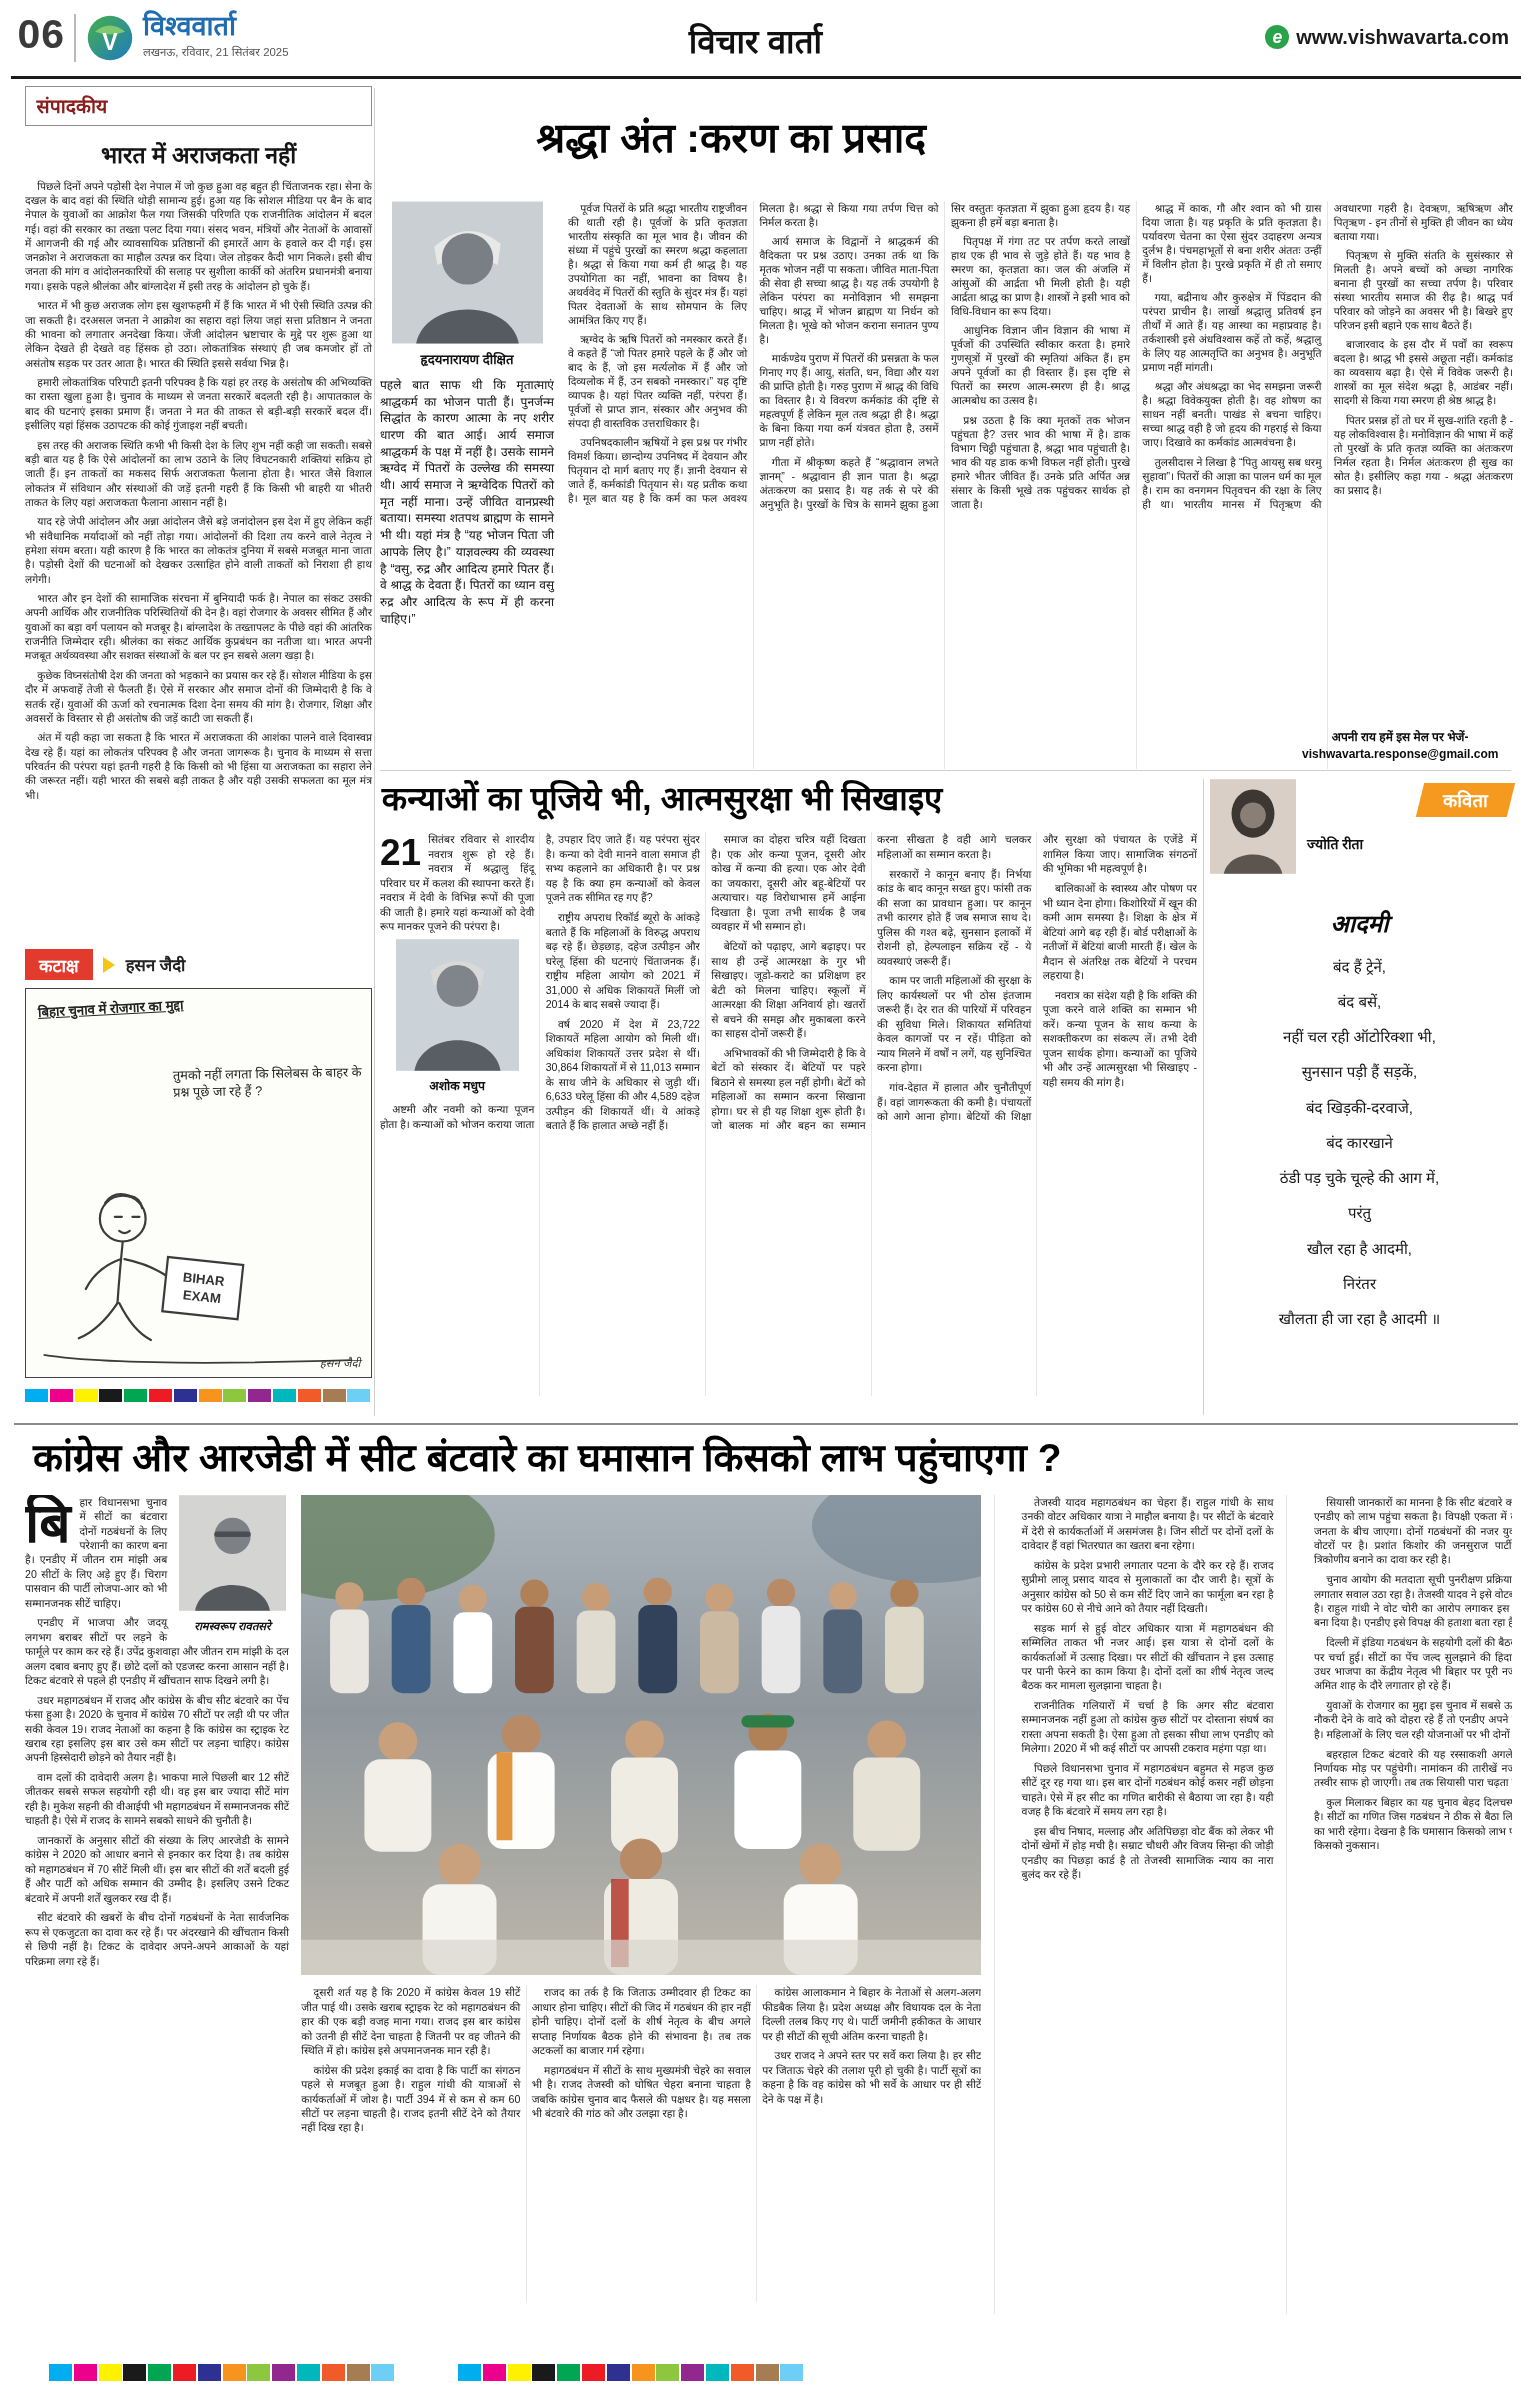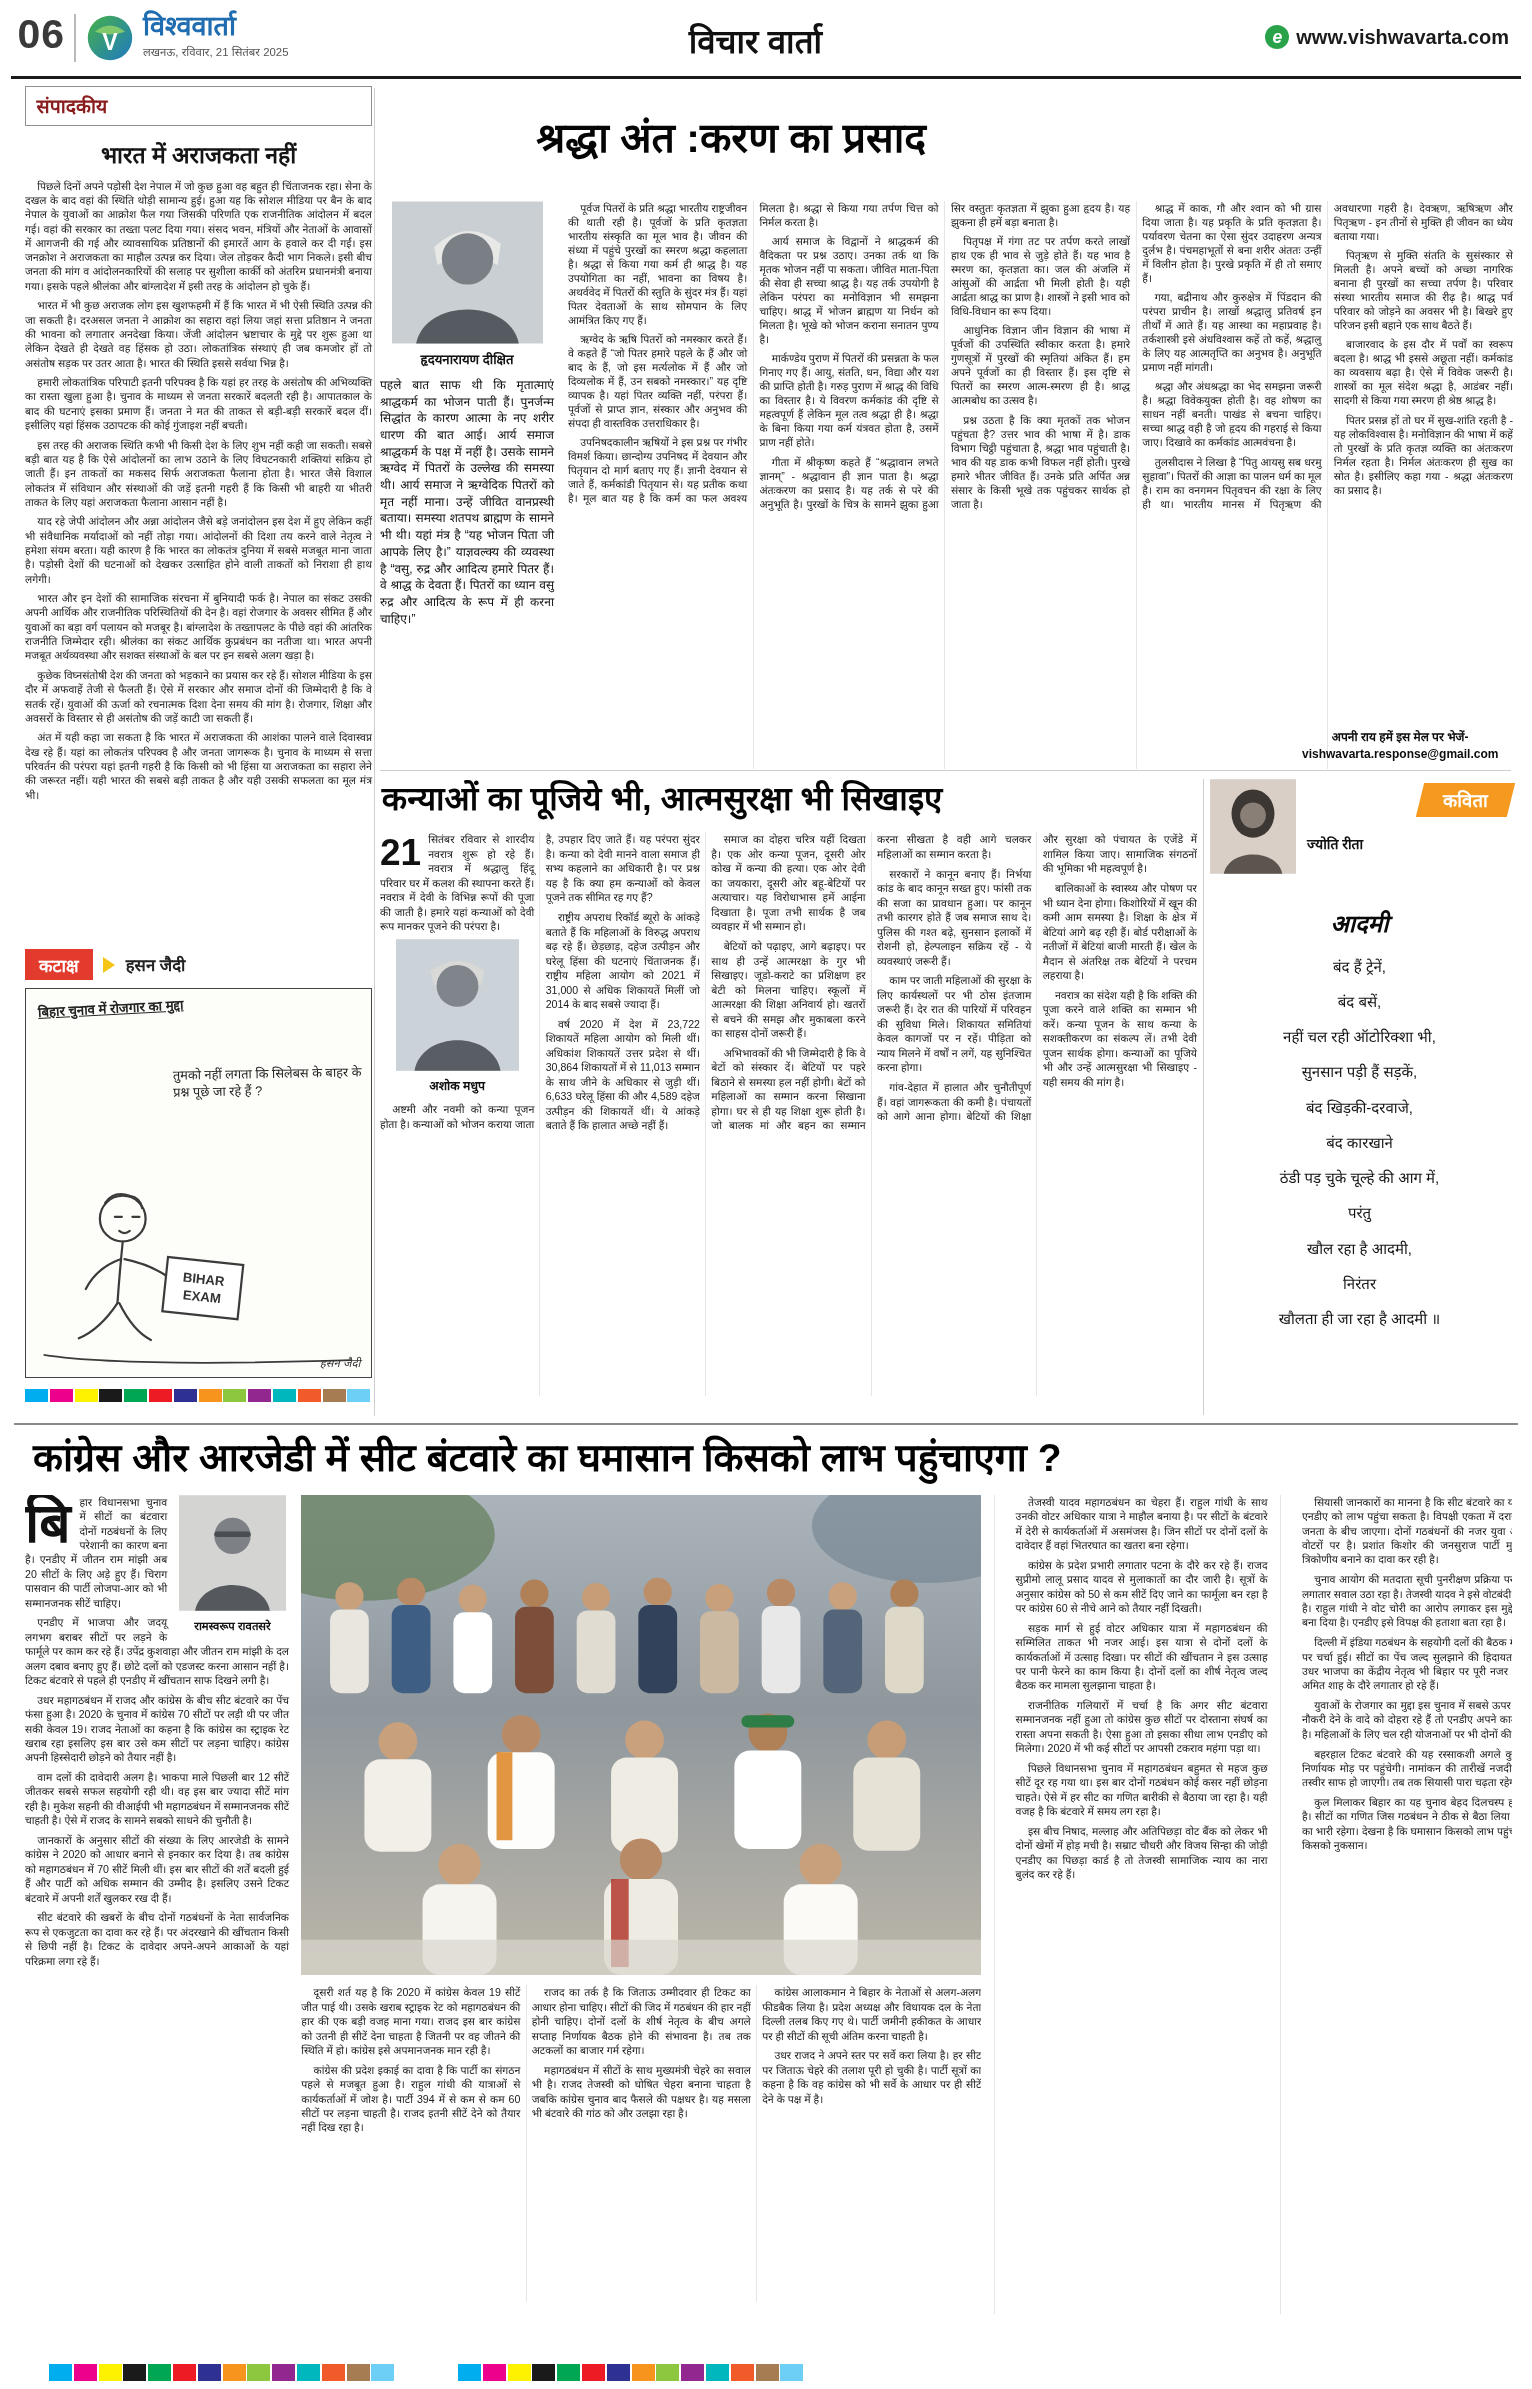--- a/index.html
+++ b/index.html
@@ -80,23 +80,23 @@
   .poem-line{text-align:center;font-size:15px;line-height:1.35;margin-bottom:15px;color:#151515;}
 
   
   .bottom{position:absolute;left:25px;top:1436px;width:1487px;}
   .bottom-head{font-size:39px;font-weight:bold;color:#000;margin:0 0 14px 8px;line-height:1.15;}
   .bottom-content{display:flex;gap:12.3px;height:819px;overflow:hidden;}
   .b-col1{width:264px;flex-shrink:0;font-size:10.6px;line-height:14.4px;}
   .b-mid{width:680px;flex-shrink:0;}
   .b-photo{width:680px;height:480px;overflow:hidden;background:#98a1a8;}
   .b-under{margin-top:10.6px;column-count:3;column-gap:11.4px;column-rule:0.9px solid #e6e6e6;font-size:10.6px;line-height:14.4px;height:317px;overflow:hidden;}
-  .b-col3,.b-col4{width:252px;flex-shrink:0;font-size:10.6px;line-height:14.4px;border-left:0.9px solid #e6e6e6;padding-left:21px;}
+  .b-col3,.b-col4{width:252px;flex-shrink:0;font-size:10.6px;line-height:14.4px;border-left:0.9px solid #e6e6e6;padding-left:27px;}
   .dc-bi{font-size:55px;line-height:.85;padding:5.3px 8.8px 1.8px 0;}
-  .b-author{float:right;width:113px;margin:0 0 7px 8.8px;text-align:center;}
+  .b-author{float:right;width:113px;margin:0 0 7px 8.8px;text-align:center;font-style:italic;}
   .b-author .author-name{font-size:11.4px;margin:4.4px 0 1.8px;}
 </style>
 </head>
 <body>
 
 <div class="page">
 
   <div class="pageno">06</div>
   <div class="head-div"></div>
 

